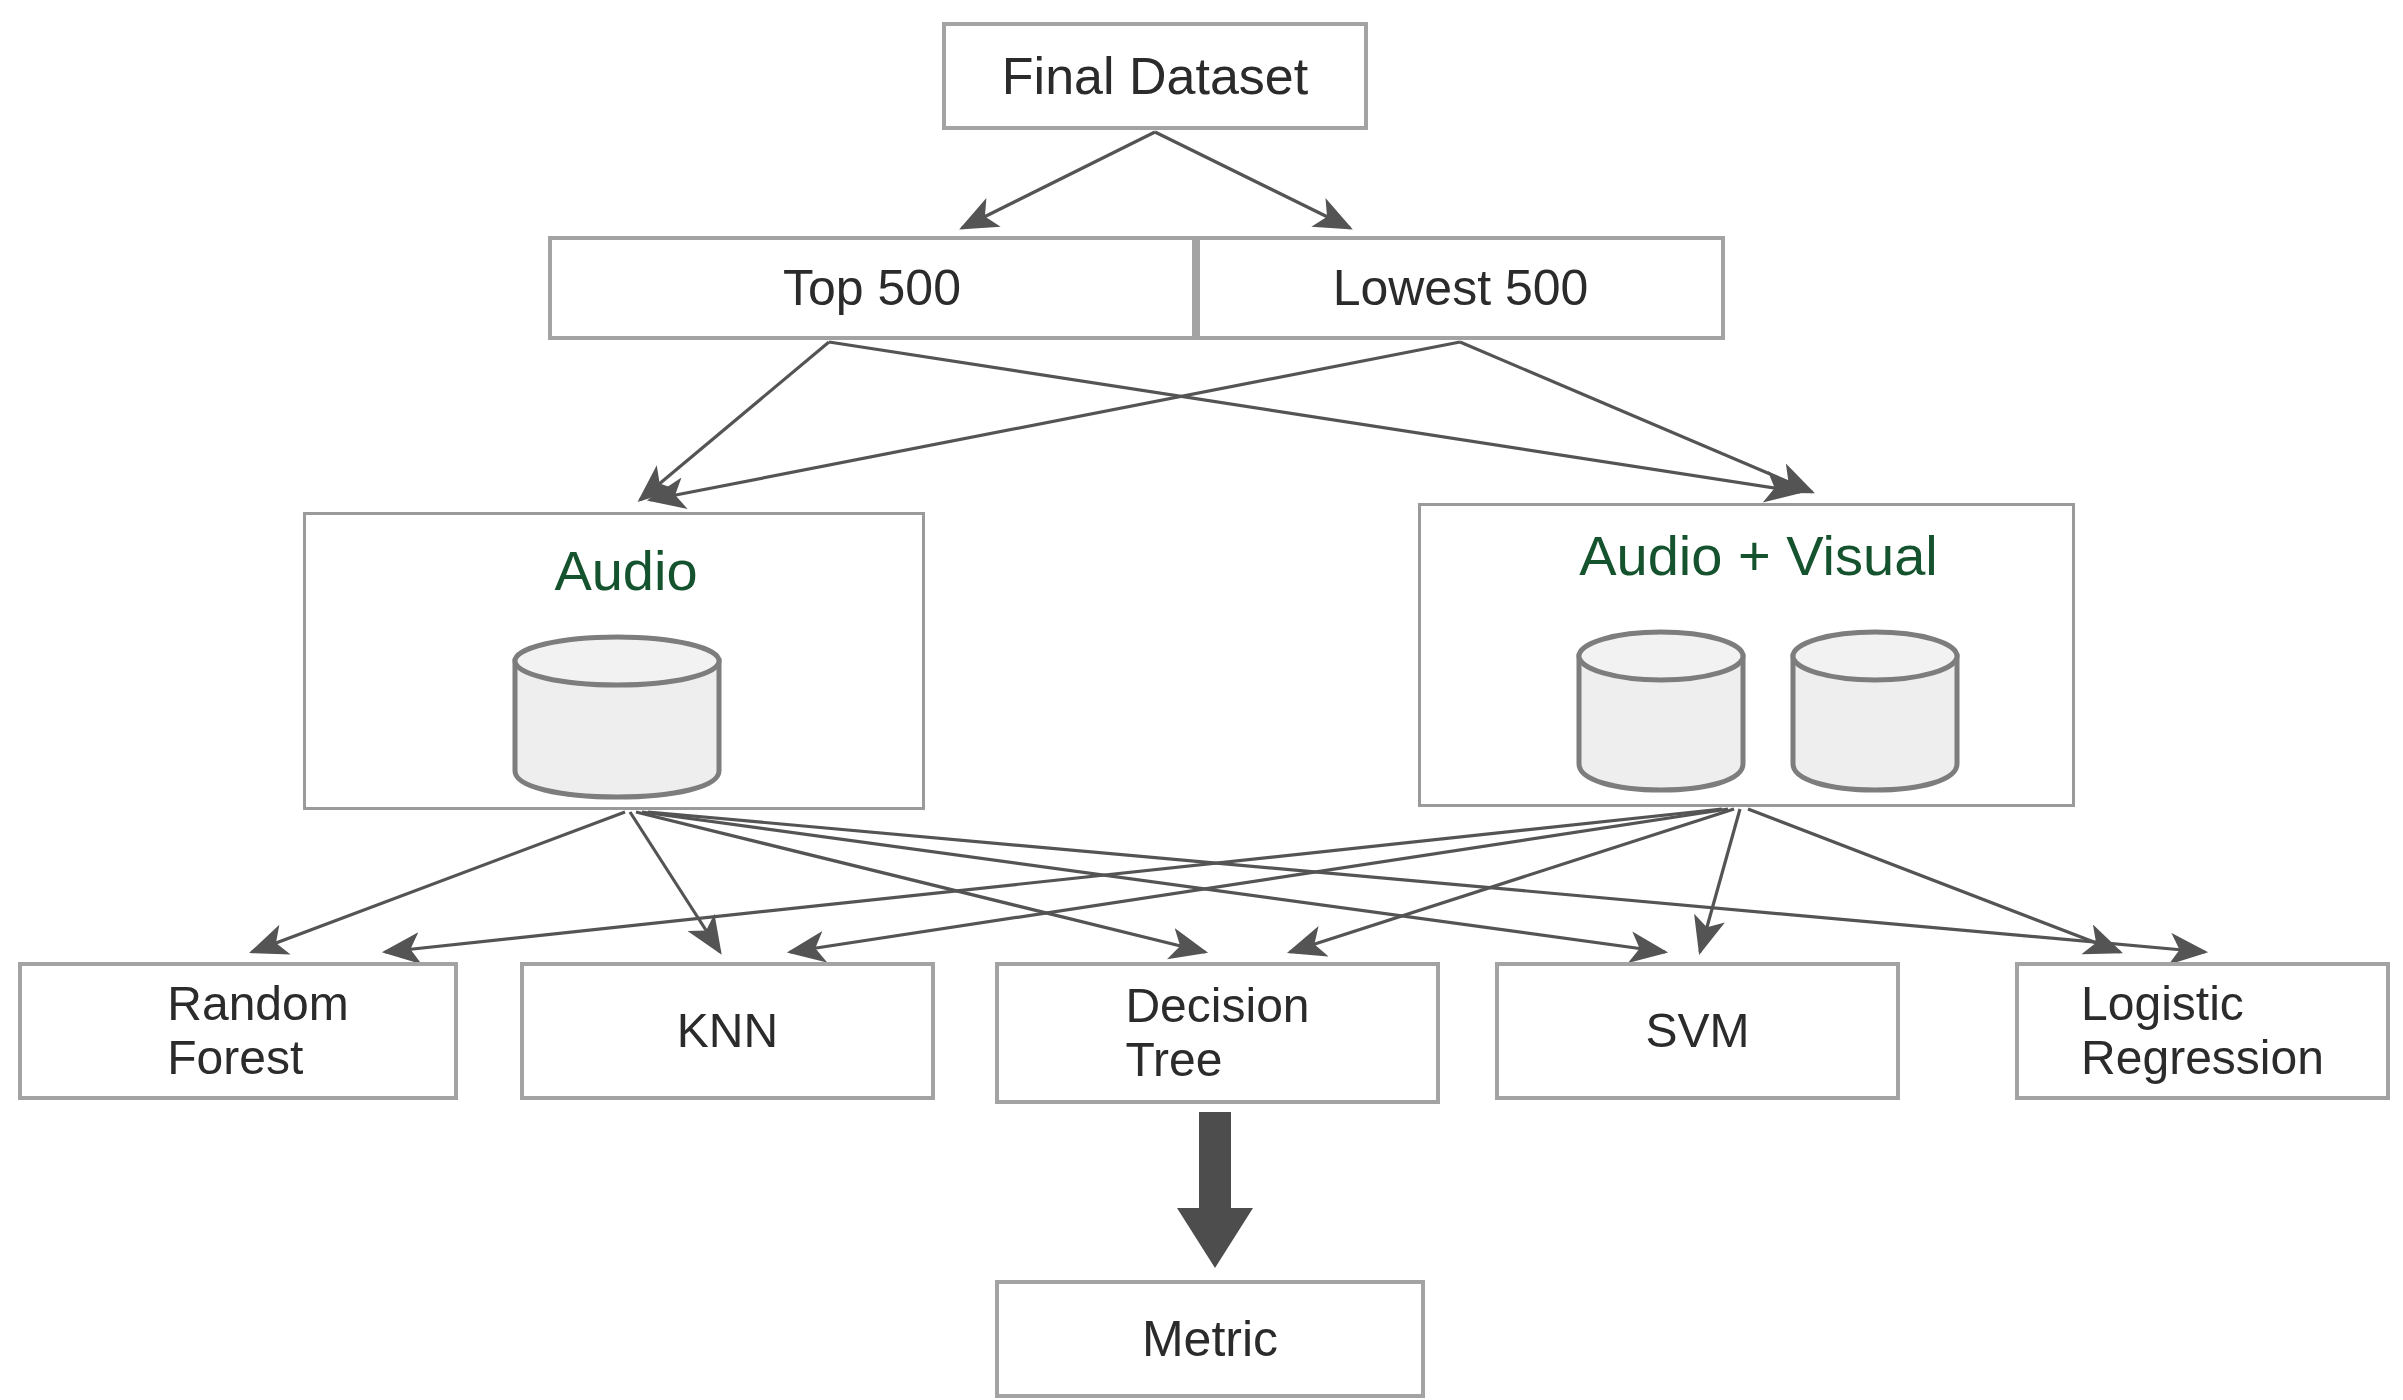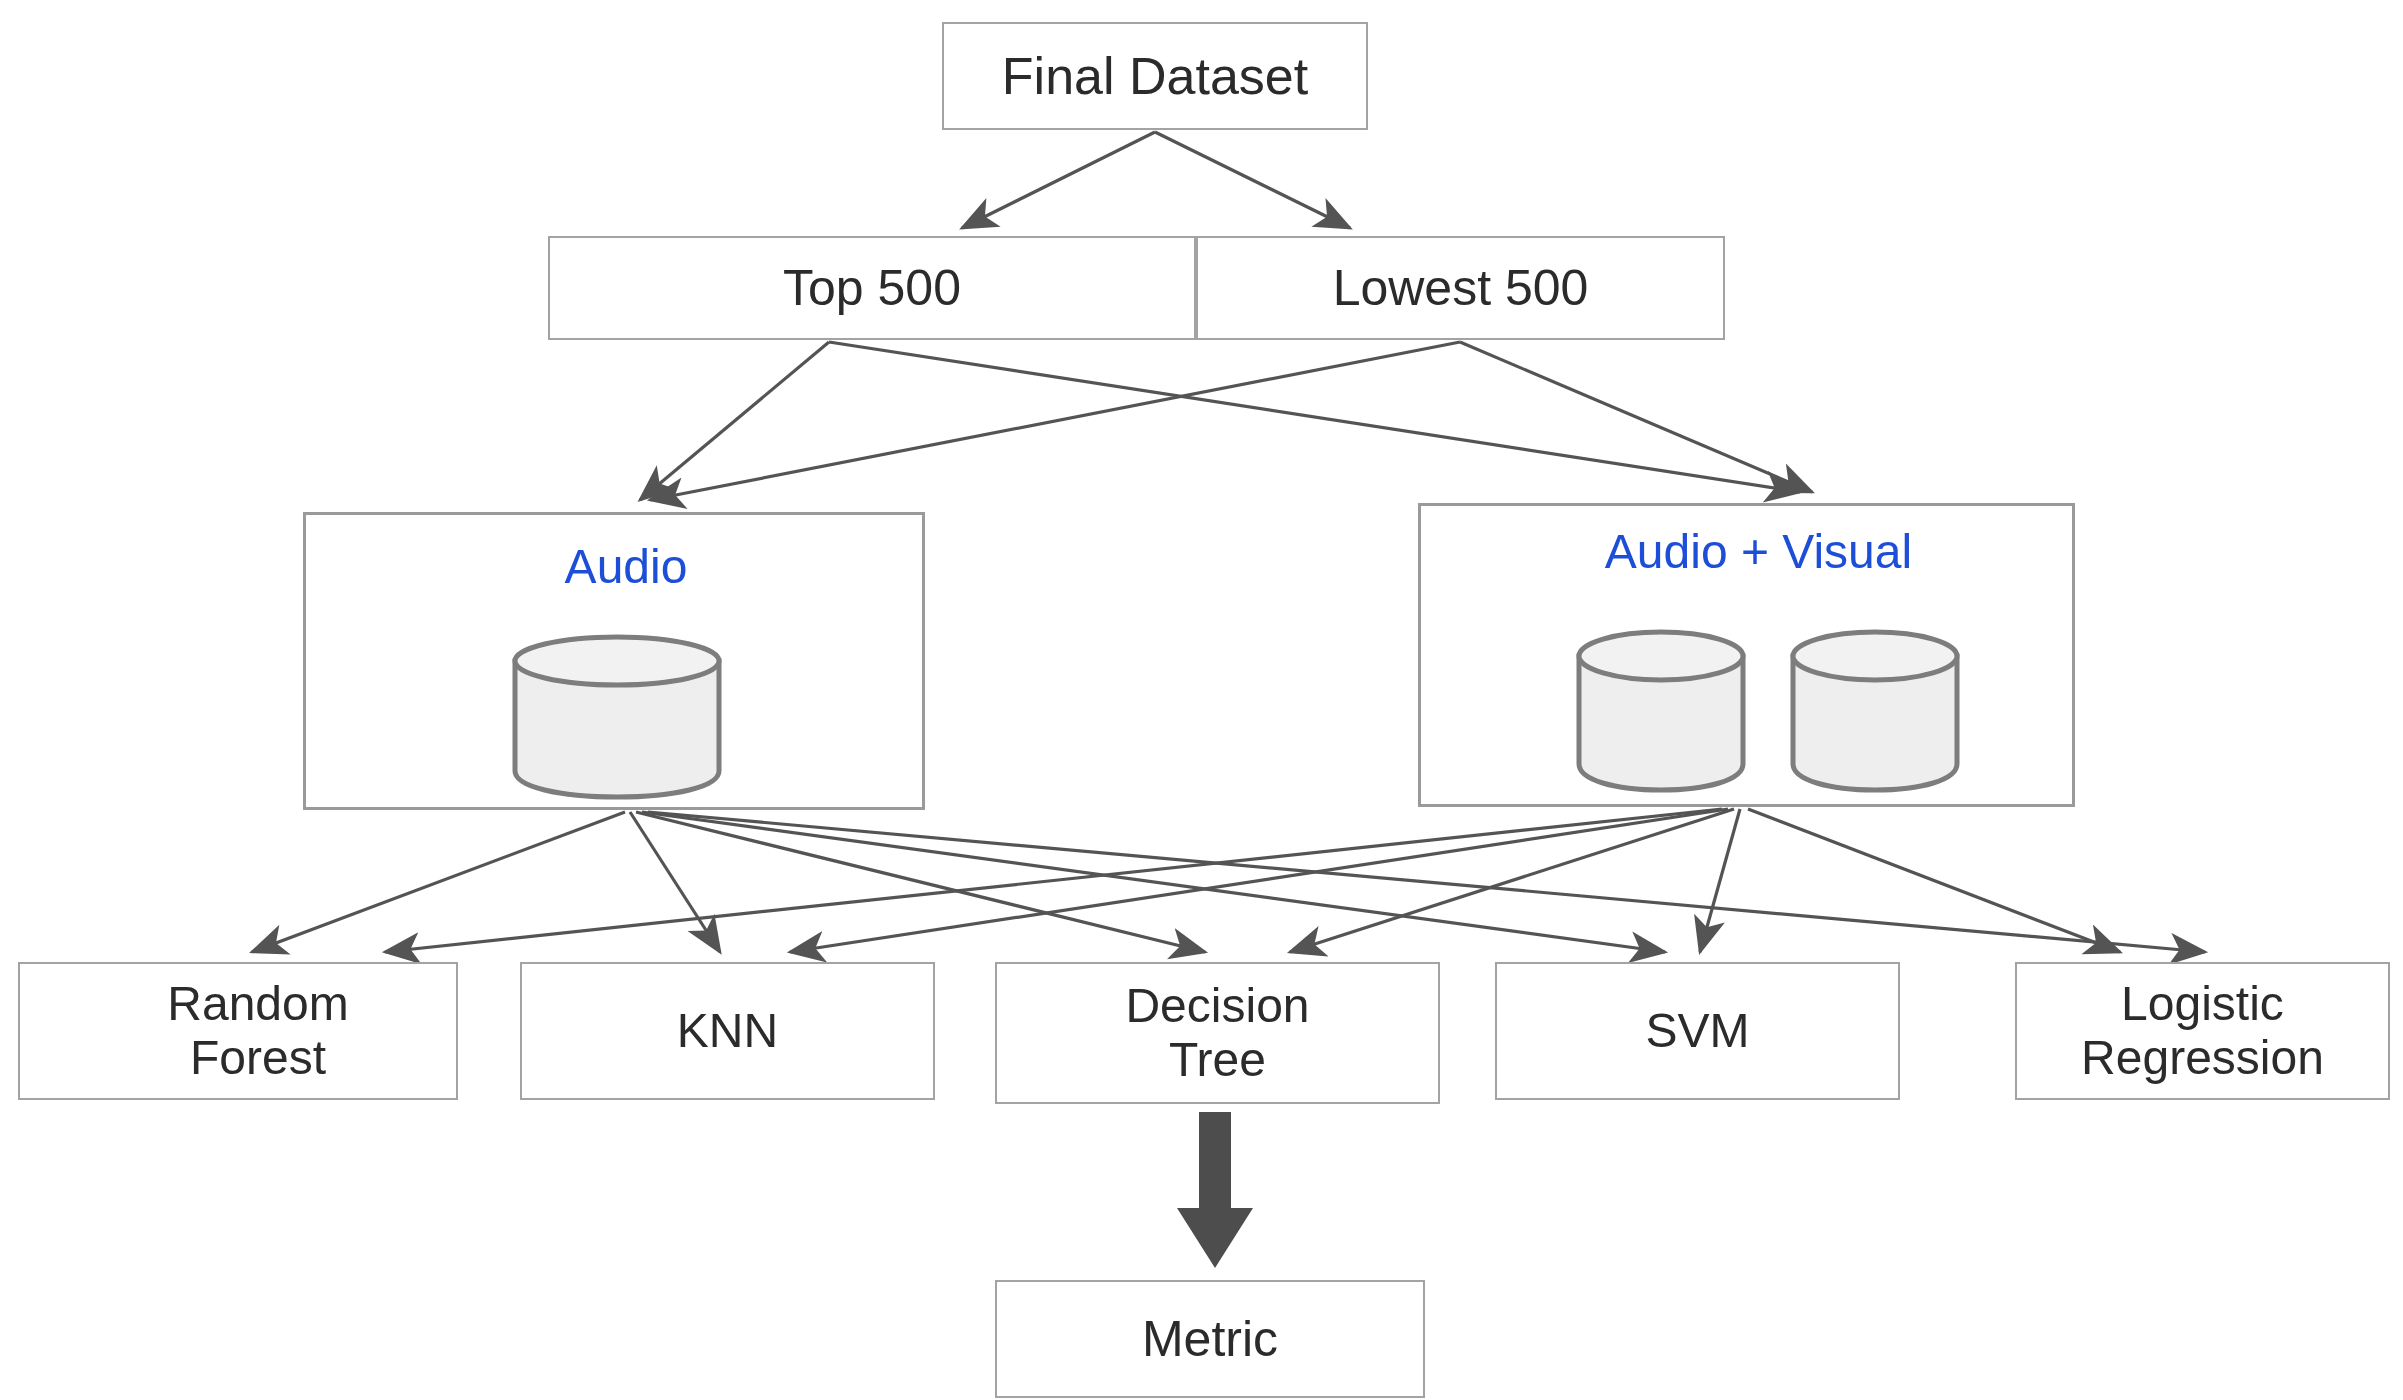--- a/index.html
+++ b/index.html
@@ -21,25 +21,24 @@
     left: 0;
     top: 0;
     width: 2403px;
     height: 1400px;
     pointer-events: none;
   }
   .node {
     position: absolute;
     box-sizing: border-box;
     background: #ffffff;
-    border: 2px solid #a3a3a3;
+    border: 4px solid #a3a3a3;
     display: flex;
     align-items: center;
     justify-content: center;
-    text-align: center;
     color: #2b2b2b;
     line-height: 1.12;
   }
   .node-label {
     display: block;
     white-space: pre-line;
     padding: 0 6px;
   }
   .n-final      { left:942px;  top:22px;   width:426px; height:108px; font-size:52px; }
   .n-top500     { left:548px;  top:236px;  width:648px; height:104px; font-size:50px; }
@@ -53,22 +52,22 @@
     display: block;
   }
   .g-audio   { left:303px;  top:512px; width:622px; height:298px; }
   .g-av      { left:1418px; top:503px; width:657px; height:304px; }
 
   .group-title {
     position: absolute;
     left: 0;
     right: 0;
     text-align: center;
-    color: #1d4ed8;
-    font-size: 48px;
+    color: #14532d;
+    font-size: 56px;
     line-height: 1;
     padding-left: 24px;
   }
   .g-audio .group-title { top: 28px; }
   .g-av .group-title    { top: 22px; }
 
   .cyl {
     position: absolute;
   }
 

